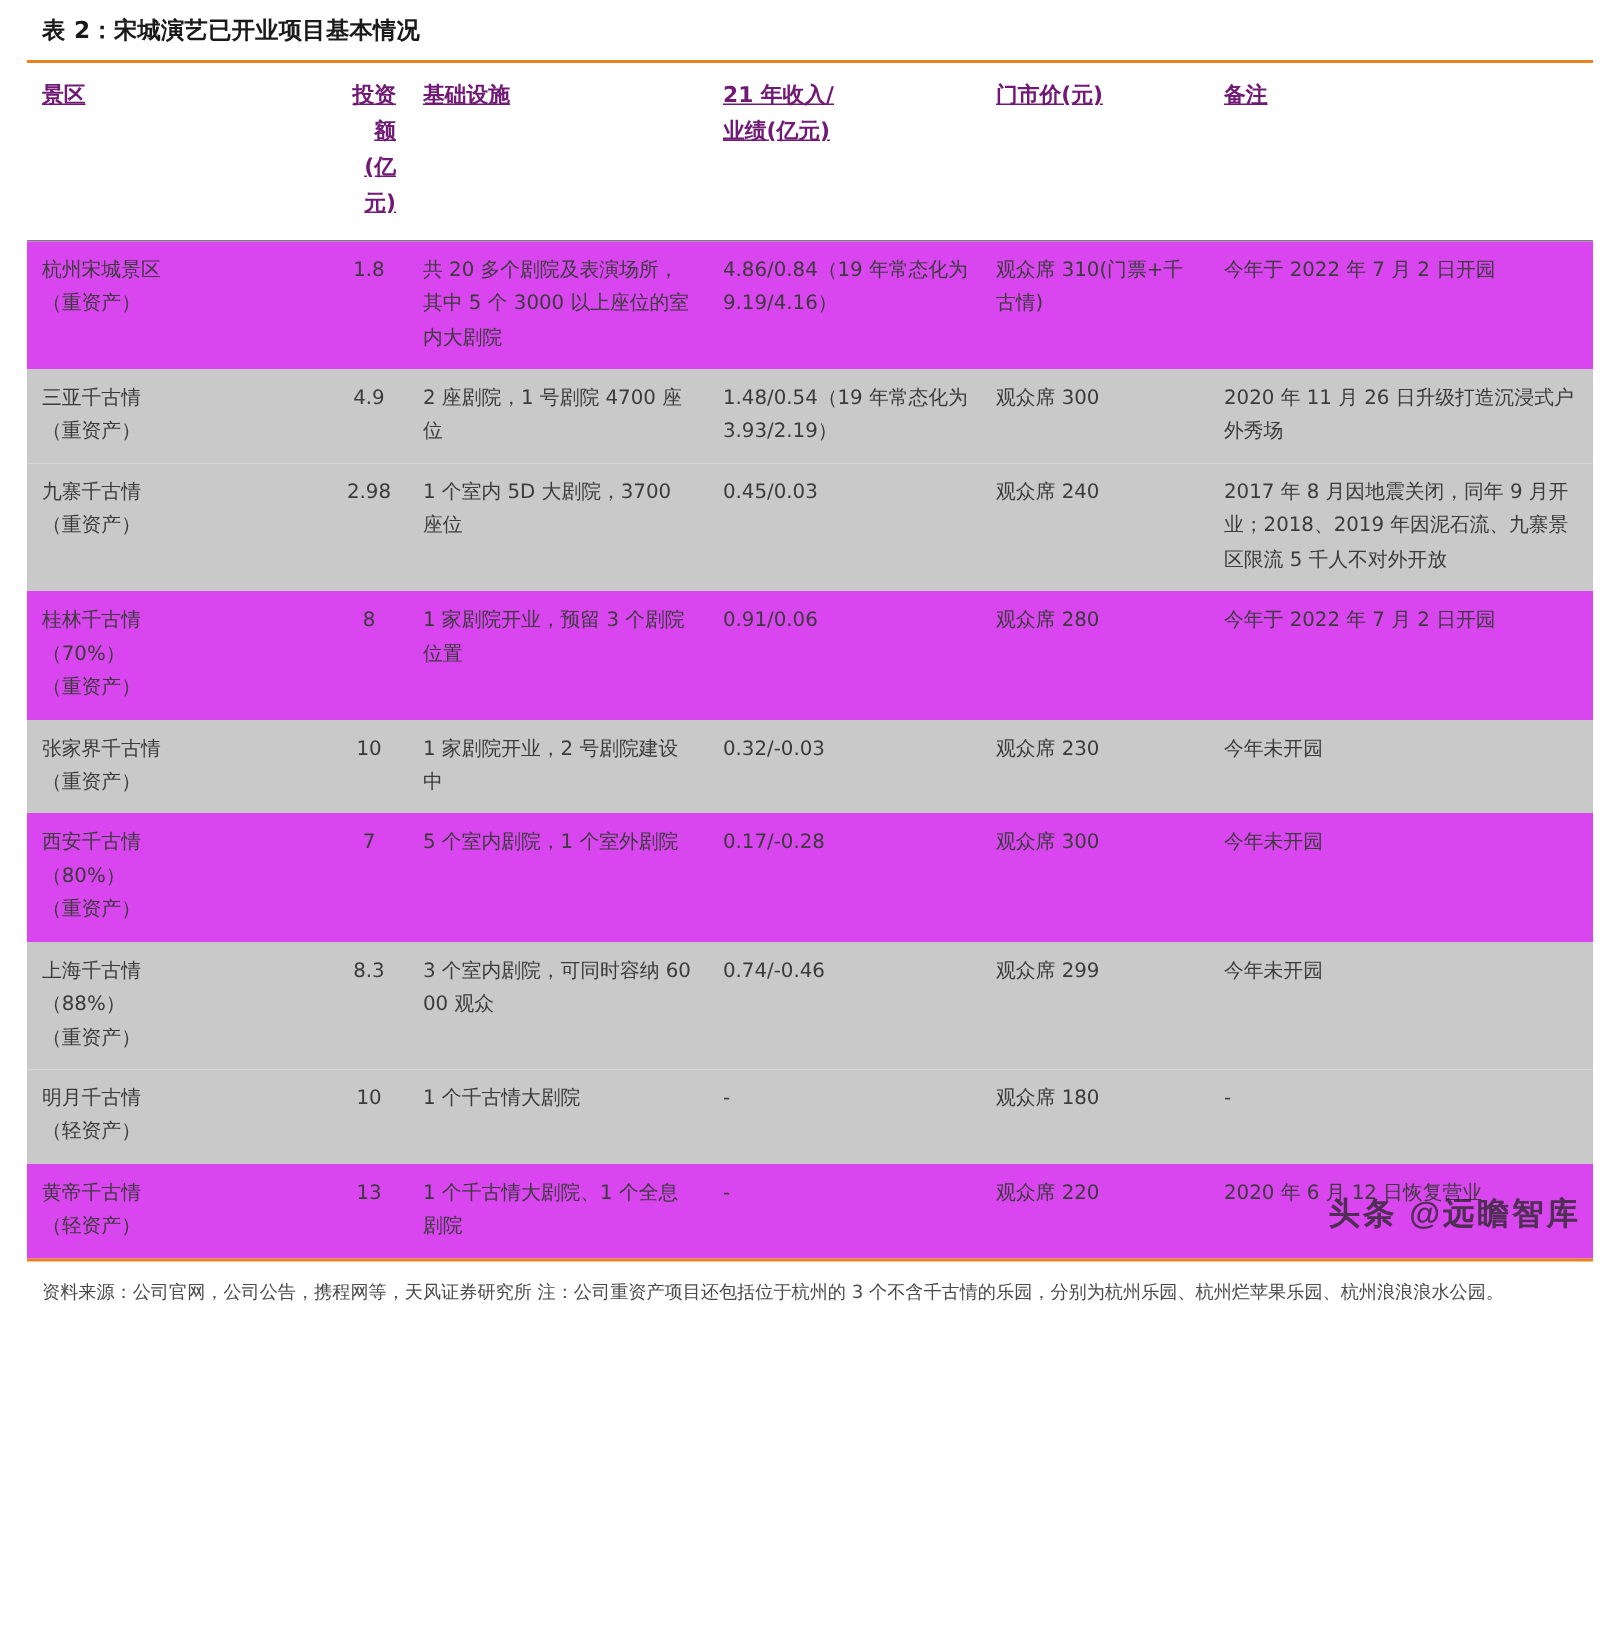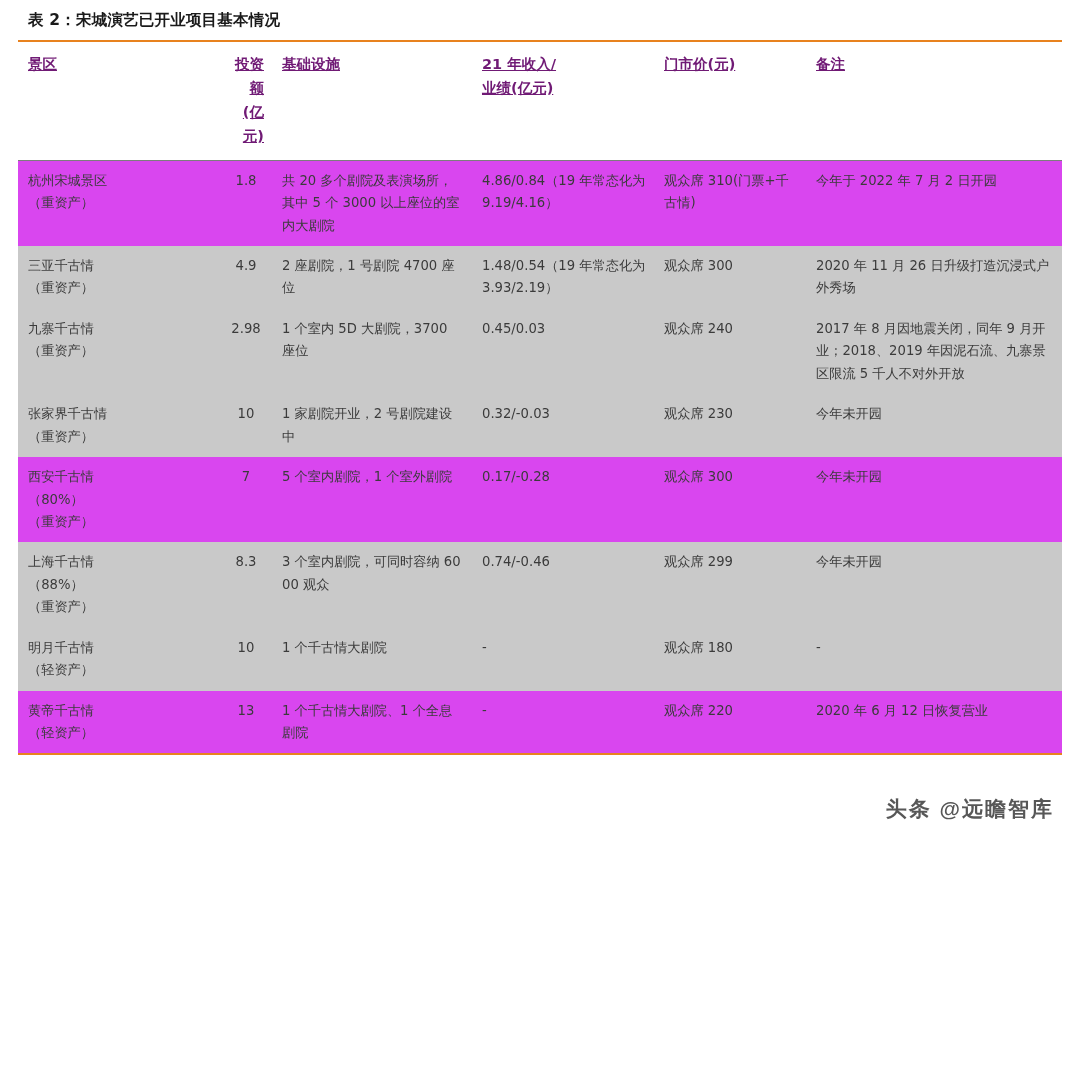--- a/index.html
+++ b/index.html
@@ -201,20 +201,32 @@
           <td>
             <span class="sub-line">九寨千古情</span>
             <span class="sub-line">（重资产）</span>
           </td>
           <td class="num">2.98</td>
           <td>1 个室内 5D 大剧院，3700 座位</td>
           <td>0.45/0.03</td>
           <td>观众席 240</td>
           <td>2017 年 8 月因地震关闭，同年 9 月开业；2018、2019 年因泥石流、九寨景区限流 5 千人不对外开放</td>
         </tr>
+        <tr class="plain">
+          <td>
+            <span class="sub-line">桂林千古情</span>
+            <span class="sub-line">（70%）</span>
+            <span class="sub-line">（重资产）</span>
+          </td>
+          <td class="num">8</td>
+          <td>1 家剧院开业，预留 3 个剧院位置</td>
+          <td>0.91/0.06</td>
+          <td>观众席 280</td>
+          <td>今年于 2022 年 7 月 2 日开园</td>
+        </tr>
         <tr class="shaded">
           <td>
             <span class="sub-line">张家界千古情</span>
             <span class="sub-line">（重资产）</span>
           </td>
           <td class="num">10</td>
           <td>1 家剧院开业，2 号剧院建设中</td>
           <td>0.32/-0.03</td>
           <td>观众席 230</td>
           <td>今年未开园</td>
@@ -263,15 +275,16 @@
           <td>1 个千古情大剧院、1 个全息剧院</td>
           <td>-</td>
           <td>观众席 220</td>
           <td>2020 年 6 月 12 日恢复营业</td>
         </tr>
       </tbody>
   </table>
 
   <div class="rule-bottom"></div>
 
+  <div class="note">资料来源：公司官网，公司公告，携程网等，天风证券研究所 注：公司重资产项目还包括位于杭州的 3 个不含千古情的乐园，分别为杭州乐园、杭州烂苹果乐园、杭州浪浪浪水公园。</div>
 
   <div class="watermark">头条 @远瞻智库</div>
 </div>
 
 </body></html>

